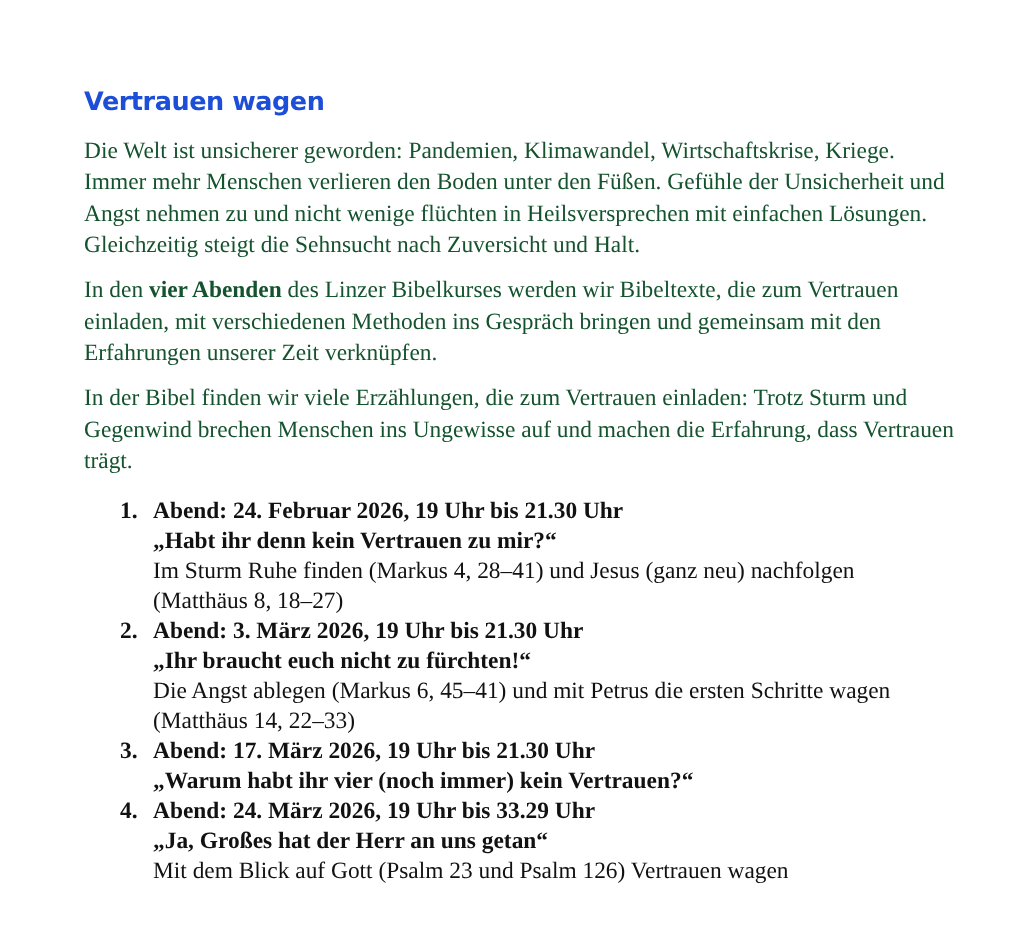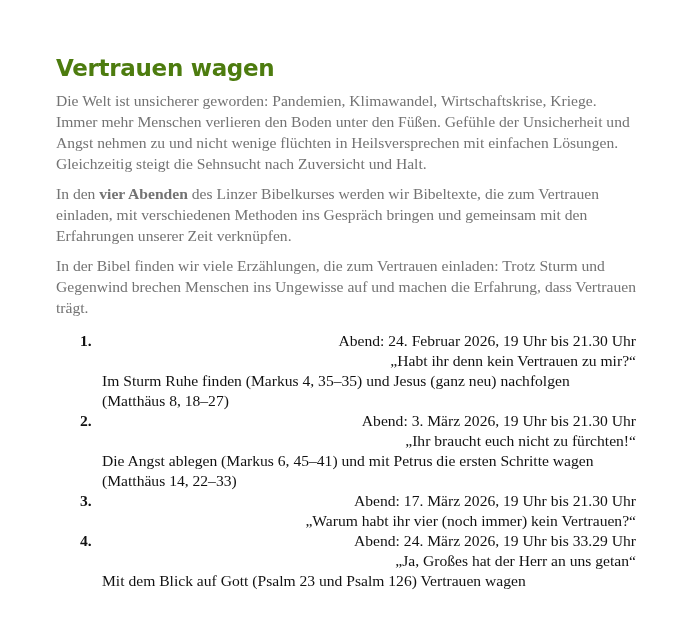--- a/index.html
+++ b/index.html
@@ -16,32 +16,32 @@
     }
     .page {
       position: absolute;
       left: 56px;
       top: 57px;
       width: 580px;
     }
     .title {
       font-family: "DejaVu Sans", sans-serif;
       font-weight: bold;
-      font-size: 23px;
+      font-size: 17px;
       letter-spacing: -0.3px;
       margin: 0 0 11px 0;
       line-height: 22px;
-      color: #4d7c0f;
+      color: #1d4ed8;
     }
     p.para {
       font-family: "Liberation Serif", serif;
       font-size: 15.6px;
       line-height: 21px;
       margin: 0 0 9px 0;
-      color: #737373;
+      color: #14532d;
     }
     p.para b { font-weight: bold; }
     ol.events {
       list-style: none;
       margin: 13px 0 0 0;
       padding: 0;
       font-family: "Liberation Serif", serif;
       font-size: 15.6px;
       line-height: 20px;
       color: #111;
@@ -50,41 +50,41 @@
       position: relative;
       padding-left: 46px;
       margin: 0;
     }
     .num {
       position: absolute;
       left: 24px;
       top: 0;
       font-weight: bold;
     }
-    .event-head, .event-quote { font-weight: normal; display: block; text-align: right; }
+    .event-head, .event-quote { font-weight: bold; display: block; }
     .event-desc { display: block; }
   </style>
 </head>
 <body>
 
 <div class="page">
   <h2 class="title">Vertrauen wagen</h2>
 
   <p class="para">Die Welt ist unsicherer geworden: Pandemien, Klimawandel, Wirtschaftskrise, Kriege. Immer mehr Menschen verlieren den Boden unter den Füßen. Gefühle der Unsicherheit und Angst nehmen zu und nicht wenige flüchten in Heilsversprechen mit einfachen Lösungen. Gleichzeitig steigt die Sehnsucht nach Zuversicht und Halt.</p>
 
   <p class="para"><span>In den </span><b>vier Abenden</b><span> des Linzer Bibelkurses werden wir Bibeltexte, die zum Vertrauen einladen, mit verschiedenen Methoden ins Gespräch bringen und gemeinsam mit den Erfahrungen unserer Zeit verknüpfen.</span></p>
 
   <p class="para">In der Bibel finden wir viele Erzählungen, die zum Vertrauen einladen: Trotz Sturm und Gegenwind brechen Menschen ins Ungewisse auf und machen die Erfahrung, dass Vertrauen trägt.</p>
 
   <ol class="events">
     <li>
       <span class="num">1.</span>
       <span class="event-head">Abend:  24. Februar 2026, 19 Uhr bis 21.30 Uhr</span>
       <span class="event-quote">„Habt ihr denn kein Vertrauen zu mir?“</span>
-      <span class="event-desc">Im Sturm Ruhe finden (Markus 4, 35–35) und Jesus (ganz neu) nachfolgen (Matthäus 8, 18–27)</span>
+      <span class="event-desc">Im Sturm Ruhe finden (Markus 4, 28–41) und Jesus (ganz neu) nachfolgen (Matthäus 8, 18–27)</span>
     </li>
     <li>
       <span class="num">2.</span>
       <span class="event-head">Abend:  3. März 2026, 19 Uhr bis 21.30 Uhr</span>
       <span class="event-quote">„Ihr braucht euch nicht zu fürchten!“</span>
       <span class="event-desc">Die Angst ablegen (Markus 6, 45–41) und mit Petrus die ersten Schritte wagen (Matthäus 14, 22–33)</span>
     </li>
     <li>
       <span class="num">3.</span>
       <span class="event-head">Abend:  17. März 2026, 19 Uhr bis 21.30 Uhr</span>

